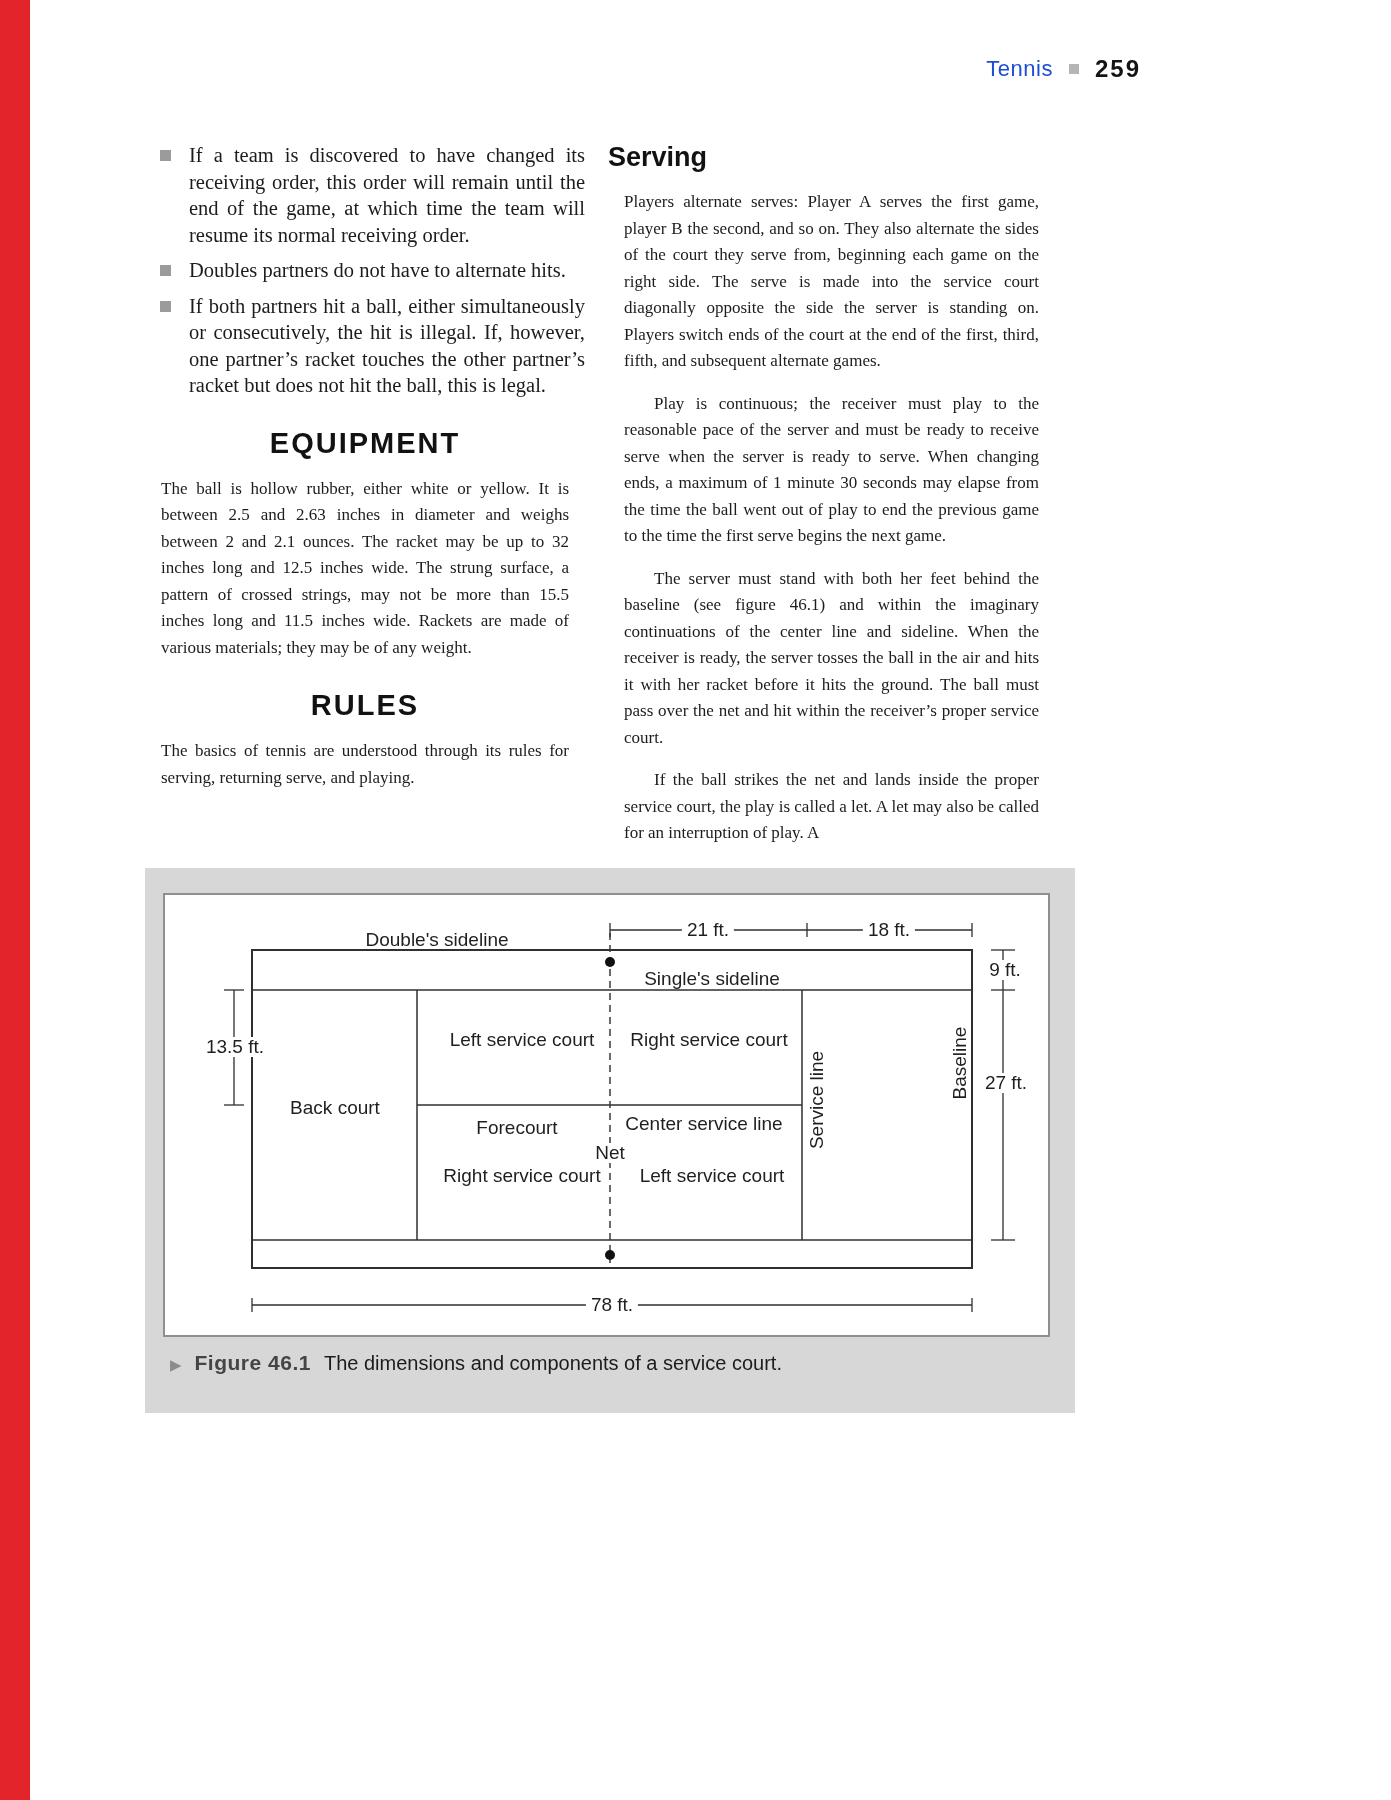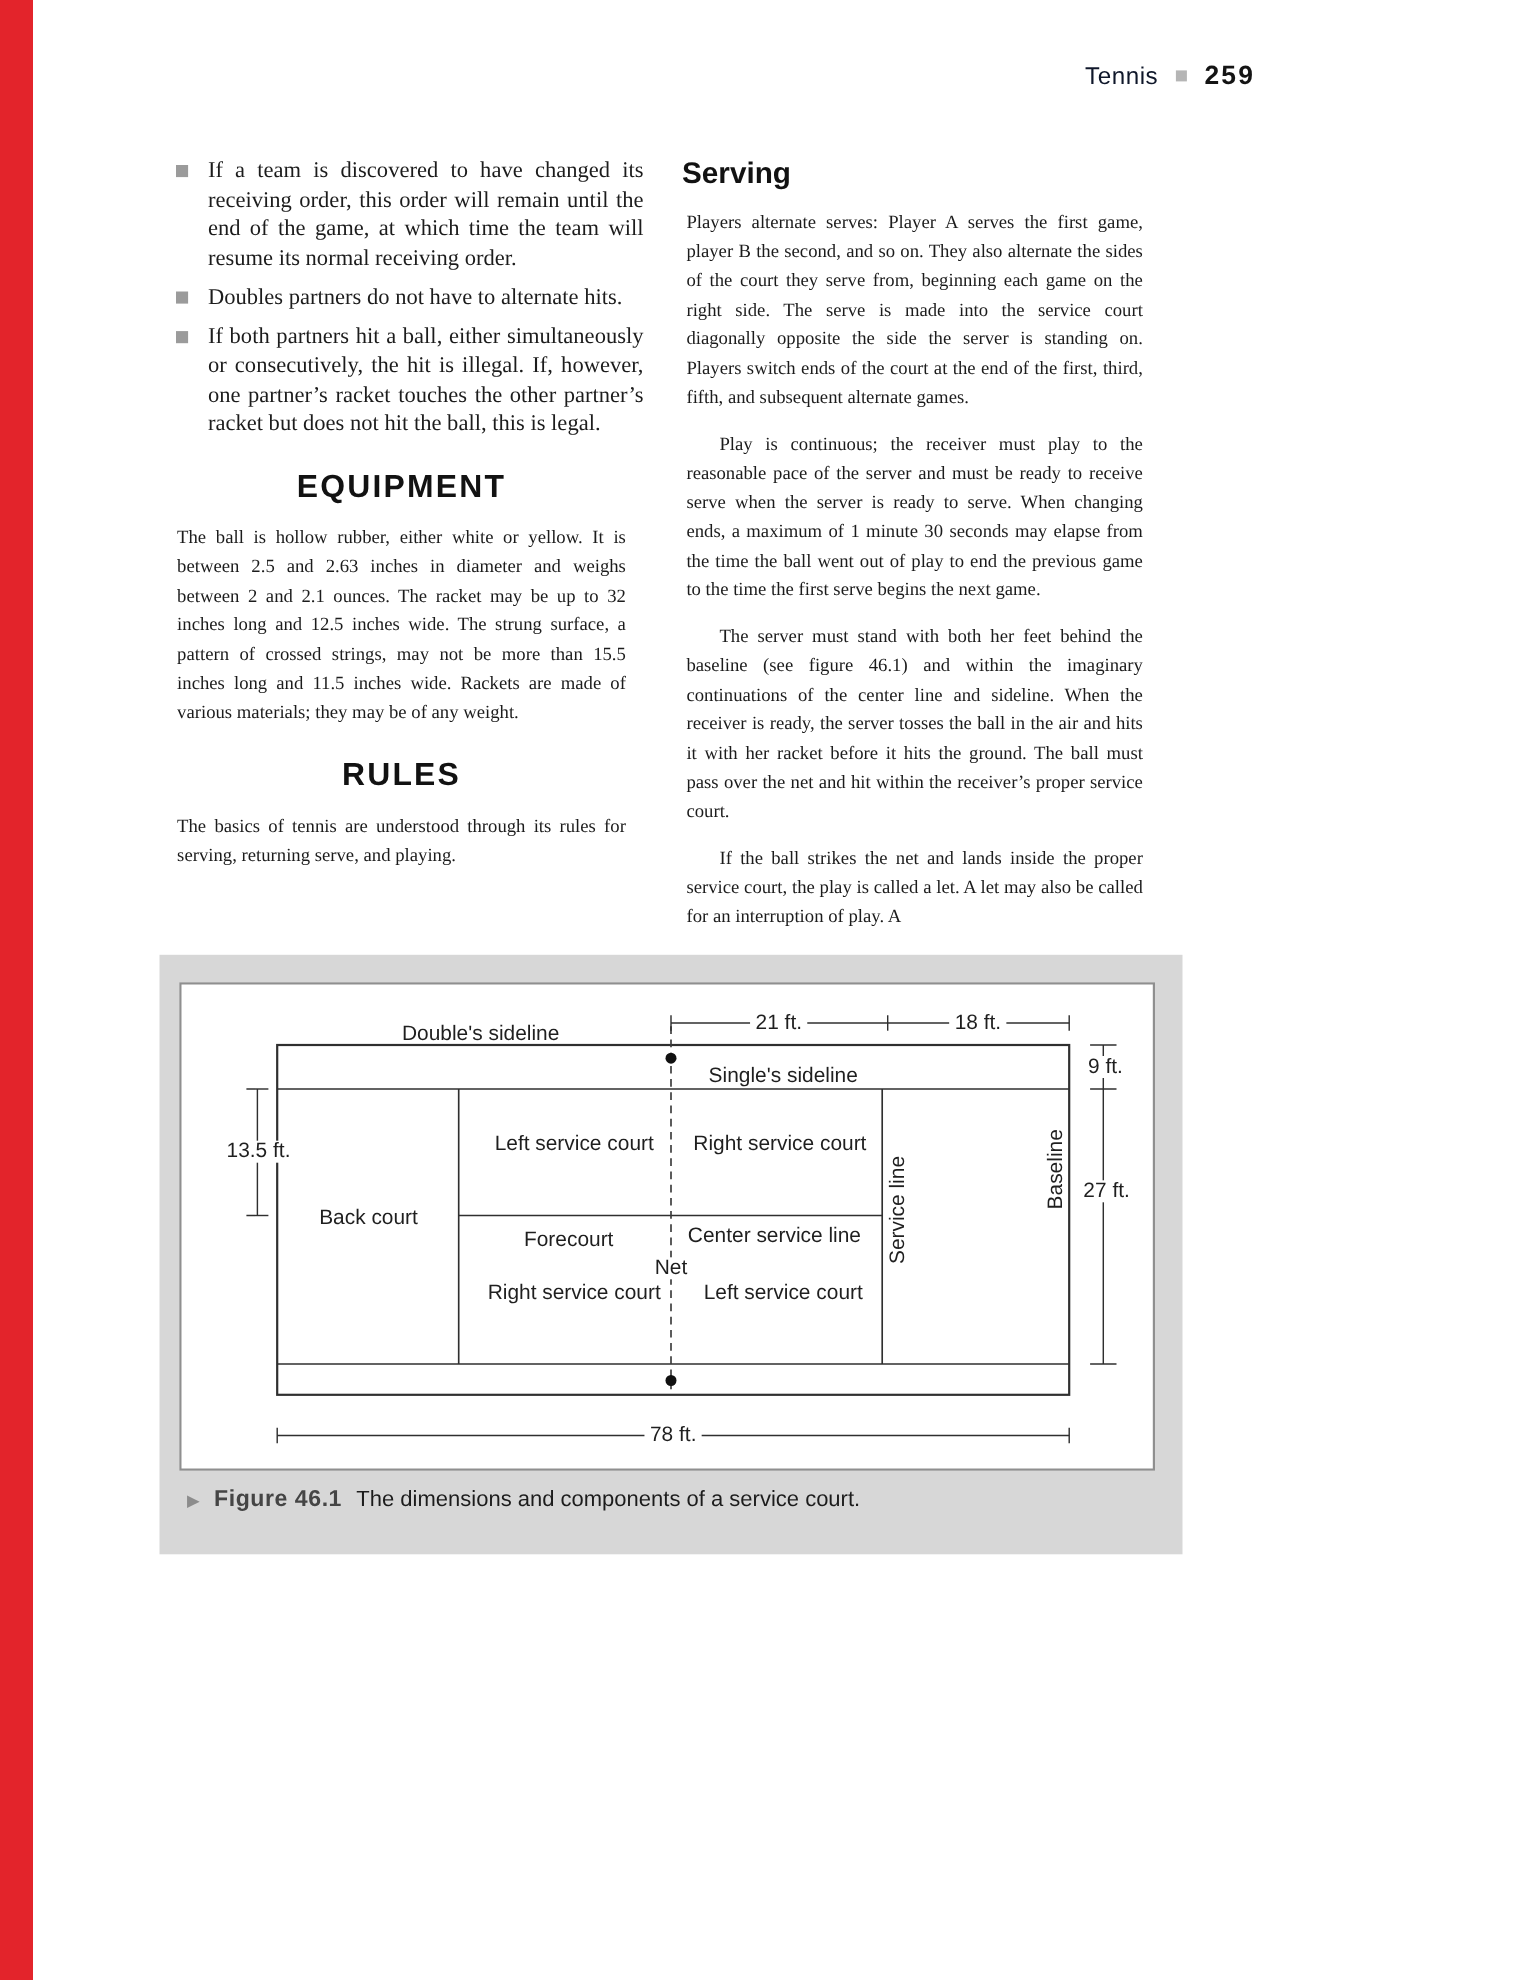--- a/index.html
+++ b/index.html
@@ -5,34 +5,34 @@
   html,body { margin:0; padding:0; background:#ffffff; }
   .page {
     position:relative; width:1391px; height:1800px; background:#ffffff;
     font-family:"Liberation Serif", serif; color:#1c1c1c; overflow:hidden;
   }
   .red-bar { position:absolute; left:0; top:0; width:30px; height:1800px; background:#e3242b; }
 
   
   .running-head { position:absolute; top:55px; left:700px; width:441px;
     display:flex; align-items:center; justify-content:flex-end; }
-  .rh-title { font-family:"Liberation Sans", sans-serif; font-size:22px; color:#0f172a; letter-spacing:0.5px; }
+  .rh-title { font-family:"Liberation Sans", sans-serif; font-size:22px; color:#1d4ed8; letter-spacing:0.5px; }
   .rh-square { width:10px; height:10px; background:#b5b5b5; margin:0 16px; }
   .rh-page { font-family:"Liberation Sans", sans-serif; font-weight:700; font-size:24px; color:#141414; letter-spacing:2px; }
 
   
   .columns { position:absolute; left:145px; top:142px; width:930px; display:flex; gap:23px; }
   .col-left { width:440px; }
   .col-right { width:447px; }
   p.body { font-size:17px; line-height:26.5px; text-align:justify; margin:16px; }
   p.indent { text-indent:30px; }
   .display-heading { font-family:"Liberation Sans", sans-serif; font-weight:700; font-size:29px;
     letter-spacing:2px; text-align:center; color:#121212; margin:28px 0 16px; }
   .serving-heading { font-family:"Liberation Sans", sans-serif; font-weight:700; font-size:27px;
-    color:#121212; margin:0 12px 10px; }
+    color:#121212; margin:0 0 10px; }
   ul.bullets { list-style:none; margin:0 0 4px 0; padding:0 0 0 15px; }
   ul.bullets li { display:flex; margin-bottom:9px; }
   .bullet-marker { width:11px; height:11px; background:#9b9b9b; margin:8px 18px 0 0; flex:0 0 11px; }
   .bullet-text { text-align:justify; font-size:20.5px; line-height:26.5px; }
 
   
   .figure-box { position:absolute; left:145px; top:868px; width:930px; height:545px; background:#d7d7d7; }
   .figure-inner { position:absolute; left:18px; top:25px; width:887px; height:444px;
     background:#ffffff; border:2px solid #8f8f8f; box-sizing:border-box; }
   .court-svg { position:absolute; left:0; top:0; }

